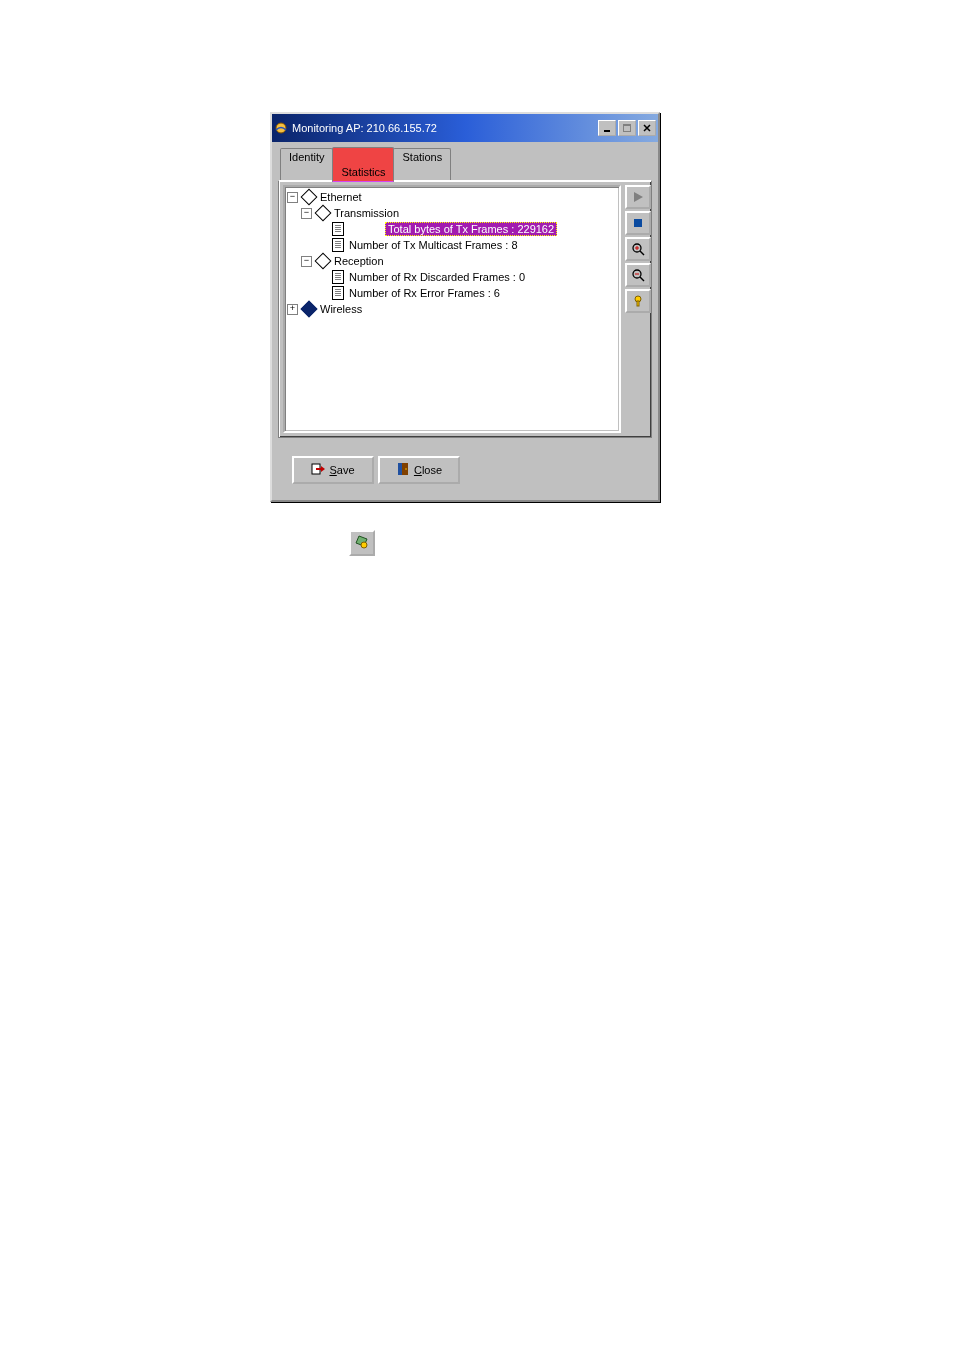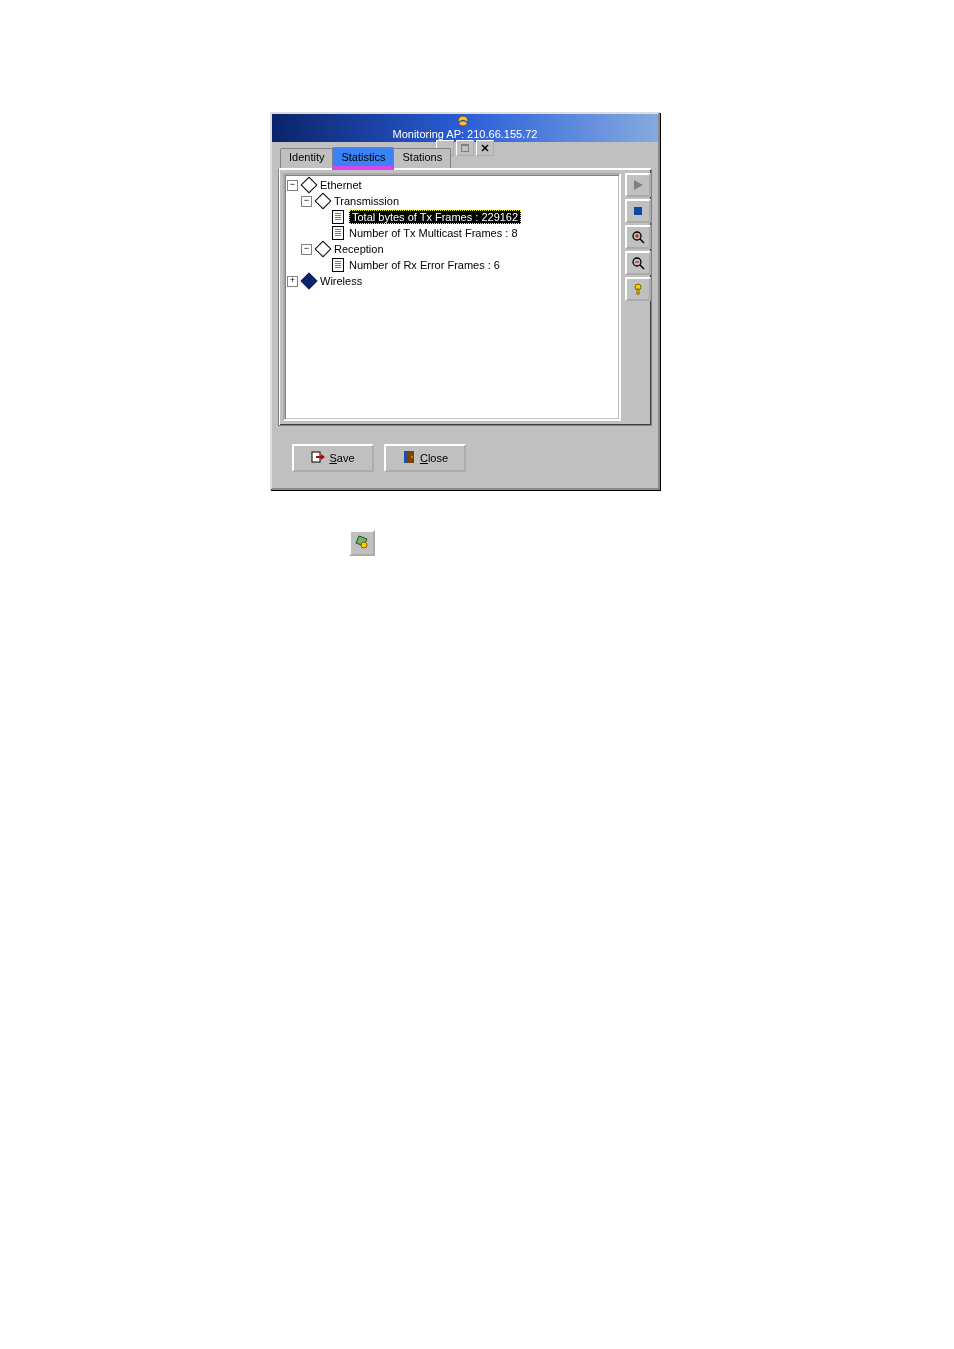--- a/index.html
+++ b/index.html
@@ -22,21 +22,20 @@
     box-shadow: 1px 1px 0 #000;
   }
   .titlebar {
     background: linear-gradient(to right, #0a246a, #2a5ed8, #85aae0);
     color: #fff;
     display: flex;
     align-items: center;
     height: 28px;
     padding: 0 2px;
     font-size: 11px;
-    flex-direction: column;
   }
   .titlebar .app-icon {
     width: 14px; height: 14px; margin-right: 4px;
     display:inline-flex;align-items:center;justify-content:center;
   }
   .titlebar .title { flex: 1; }
   .titlebar .win-btns { display:flex; gap:2px; }
   .titlebar .win-btn {
     width: 16px; height: 14px;
     background: #c0c0c0; border:1px outset #fff;
@@ -58,24 +57,24 @@
     border-bottom:none;
     padding:2px 8px 3px 8px;
     font-size:11px;
     position:relative;
     margin-right:-1px;
     border-top-left-radius:2px;
     border-top-right-radius:2px;
     color:#000;
   }
   .tab.active {
-    background:#3b82f6;
-    border-bottom:4px solid #d946ef;
+    background:#ef4444;
+    border-bottom:1px solid #d946ef;
     top:1px;
-    padding-top:3px;
+    padding-top:18px;
     z-index:2;
   }
   .tab.inactive {
     top:2px;
     padding-bottom:2px;
   }
   .panel {
     border:1px solid #808080;
     border-top:1px solid #fff;
     box-shadow: inset 1px 1px #fff, inset -1px -1px #404040;
@@ -109,32 +108,32 @@
   }
   .diamond.blue{background:#0a246a;border-color:#0a246a;}
   .page-icon {
     width:10px;height:12px;background:#fff;border:1px solid #000;position:relative;
   }
   .page-icon::before{
     content:"";position:absolute;top:2px;left:2px;right:2px;height:1px;background:#000;box-shadow:0 2px #000,0 4px #000,0 6px #000;
     opacity:.5;
   }
   .label { }
-  .label.selected { background:#000000;color:#fff;padding:0 2px;border:1px dotted #ff0;}
+  .label.selected { background:#a21caf;color:#fff;padding:0 2px;border:1px dotted #ff0;margin-left:36px;}
   .indent { display:inline-block; }
   .side-tools {
     width:22px;display:flex;flex-direction:column;gap:2px;padding-top:0px;
   }
   .tool-btn {
     width:22px;height:20px;background:#c0c0c0;border:2px outset #fff;
     display:inline-flex;align-items:center;justify-content:center;font-size:12px;
   }
   .bottom-bar {
     margin-top:8px;
-    display:flex;justify-content:flex-start;gap:10px;
+    display:flex;justify-content:flex-start;gap:4px;
     padding:10px 14px;
     background:#c0c0c0;
   }
   .btn {
     min-width:62px;height:24px;background:#c0c0c0;border:2px outset #fff;
     display:inline-flex;align-items:center;justify-content:center;gap:4px;
     font-size:11px;color:#000;padding:0 8px;
   }
   .btn .u { text-decoration:underline; }
   .small-icon-btn {
@@ -217,20 +216,27 @@
             <span class="label">Number of Tx Multicast Frames : 8</span>
           </div>
 
           <div class="row">
             <span class="indent" style="width:14px"></span>
             <span class="toggle">−</span>
             <span class="node-icon">
                 <span class="diamond"></span>
               </span>
             <span class="label">Reception</span>
+          </div>
+          <div class="row">
+            <span class="indent" style="width:44px"></span>
+            <span class="node-icon">
+                <span class="page-icon"></span>
+              </span>
+            <span class="label">Number of Rx Discarded Frames : 0</span>
           </div>
           <div class="row">
             <span class="indent" style="width:44px"></span>
             <span class="node-icon">
                 <span class="page-icon"></span>
               </span>
             <span class="label">Number of Rx Error Frames : 6</span>
           </div>
 
           <div class="row">

